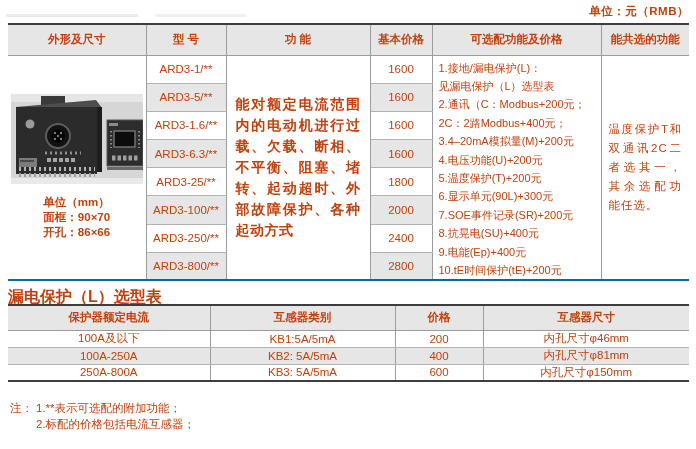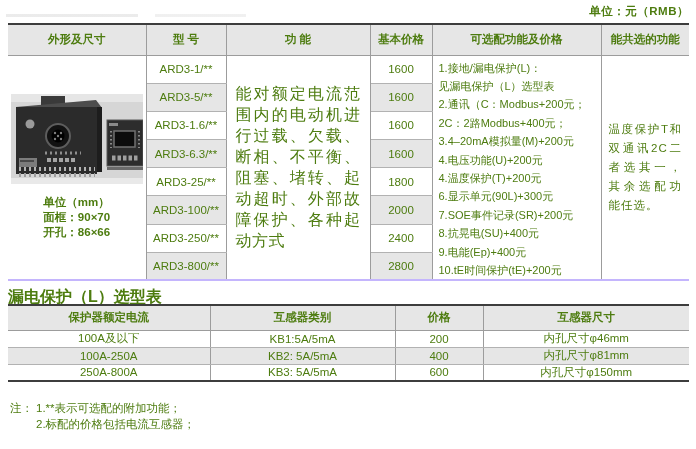--- a/index.html
+++ b/index.html
@@ -1,57 +1,57 @@
 <!DOCTYPE html>
 <html><head>
 <meta charset="utf-8">
 <style>
   * { margin:0; padding:0; box-sizing:border-box; }
   body { background:#fff; }
   .page {
     position:relative; width:696px; height:449px; background:#ffffff;
     font-family:"Liberation Sans","DejaVu Sans",sans-serif;
-    color:#4d7c0f; overflow:hidden;
+    color:#c2410c; overflow:hidden;
   }
   .scan-artifact {
     position:absolute; left:6px; top:14px; width:240px; height:3px;
     background:linear-gradient(90deg,#e3e3e3 0 55%,transparent 55% 62%,#eaeaea 62% 100%);
     opacity:.7;
   }
   .unit-note {
     position:absolute; top:4px; right:7px;
     font-size:11.5px; font-weight:bold; letter-spacing:.5px;
   }
   
   table.main {
     position:absolute; top:23px; left:8px; width:681px;
     border-collapse:collapse; table-layout:fixed; font-size:11.5px;
-    border-top:2px solid #3d3d3d; border-bottom:2px solid #c4b5fd;
+    border-top:2px solid #3d3d3d; border-bottom:2px solid #0369a1;
   }
   table.main th, table.main td { border-right:1px solid #9c9c9c; }
   table.main th:last-child, table.main td.cell-compat { border-right:none; }
   table.main th {
     background:#e6e6e6; font-weight:bold; height:31px;
     border-bottom:1px solid #9c9c9c; text-align:center;
   }
   td.cell-model, td.cell-price {
     height:28px; text-align:center; vertical-align:middle;
     border-bottom:1px solid #b2b2b2; background:#ffffff;
   }
   td.cell-model.alt, td.cell-price.alt { background:#e6e6e6; }
   td.cell-photo { vertical-align:middle; text-align:center; background:#fff; }
   .photo { display:inline-block; line-height:0; }
   .dims {
     display:inline-block; text-align:left; margin-top:9px;
     font-size:11.5px; font-weight:bold; line-height:15px;
   }
   td.cell-func { vertical-align:middle; background:#fff; }
   .func-text {
-    padding:0 9px; font-size:16px; line-height:21px;
-    text-align:justify; text-justify:inter-character; letter-spacing:.5px;
+    padding:0 9px; font-size:14px; line-height:21px;
+    text-align:justify; text-justify:inter-character; letter-spacing:.5px;font-weight:bold;
   }
   td.cell-optional { vertical-align:top; background:#fff; overflow:hidden; }
   .opt-lines { padding:3px 9px 0 6px; font-size:11px; line-height:18.4px; white-space:nowrap; }
   td.cell-compat { vertical-align:middle; background:#fff; }
   .compat-text {
     padding:0 7px; font-size:11.5px; line-height:19px;
     text-align:justify; text-justify:inter-character; letter-spacing:1px;
   }
   
   .leak-title { position:absolute; left:8px; top:287px; font-size:16px; font-weight:bold; }
@@ -143,21 +143,21 @@
       </td>
       <td class="cell-price">1600</td>
       <td class="cell-optional" rowspan="8">
         <div class="opt-lines">
           <div>1.接地/漏电保护(L)：</div>
           <div>见漏电保护（L）选型表</div>
           <div>2.通讯（C：Modbus+200元；</div>
           <div>2C：2路Modbus+400元；</div>
           <div>3.4–20mA模拟量(M)+200元</div>
           <div>4.电压功能(U)+200元</div>
-          <div>4.温度保护(T)+200元</div>
+          <div>5.温度保护(T)+200元</div>
           <div>6.显示单元(90L)+300元</div>
           <div>7.SOE事件记录(SR)+200元</div>
           <div>8.抗晃电(SU)+400元</div>
           <div>9.电能(Ep)+400元</div>
           <div>10.tE时间保护(tE)+200元</div>
         </div>
       </td>
       <td class="cell-compat" rowspan="8">
         <div class="compat-text">温度保护T和双通讯2C二者选其一，其余选配功能任选。</div>
       </td>

